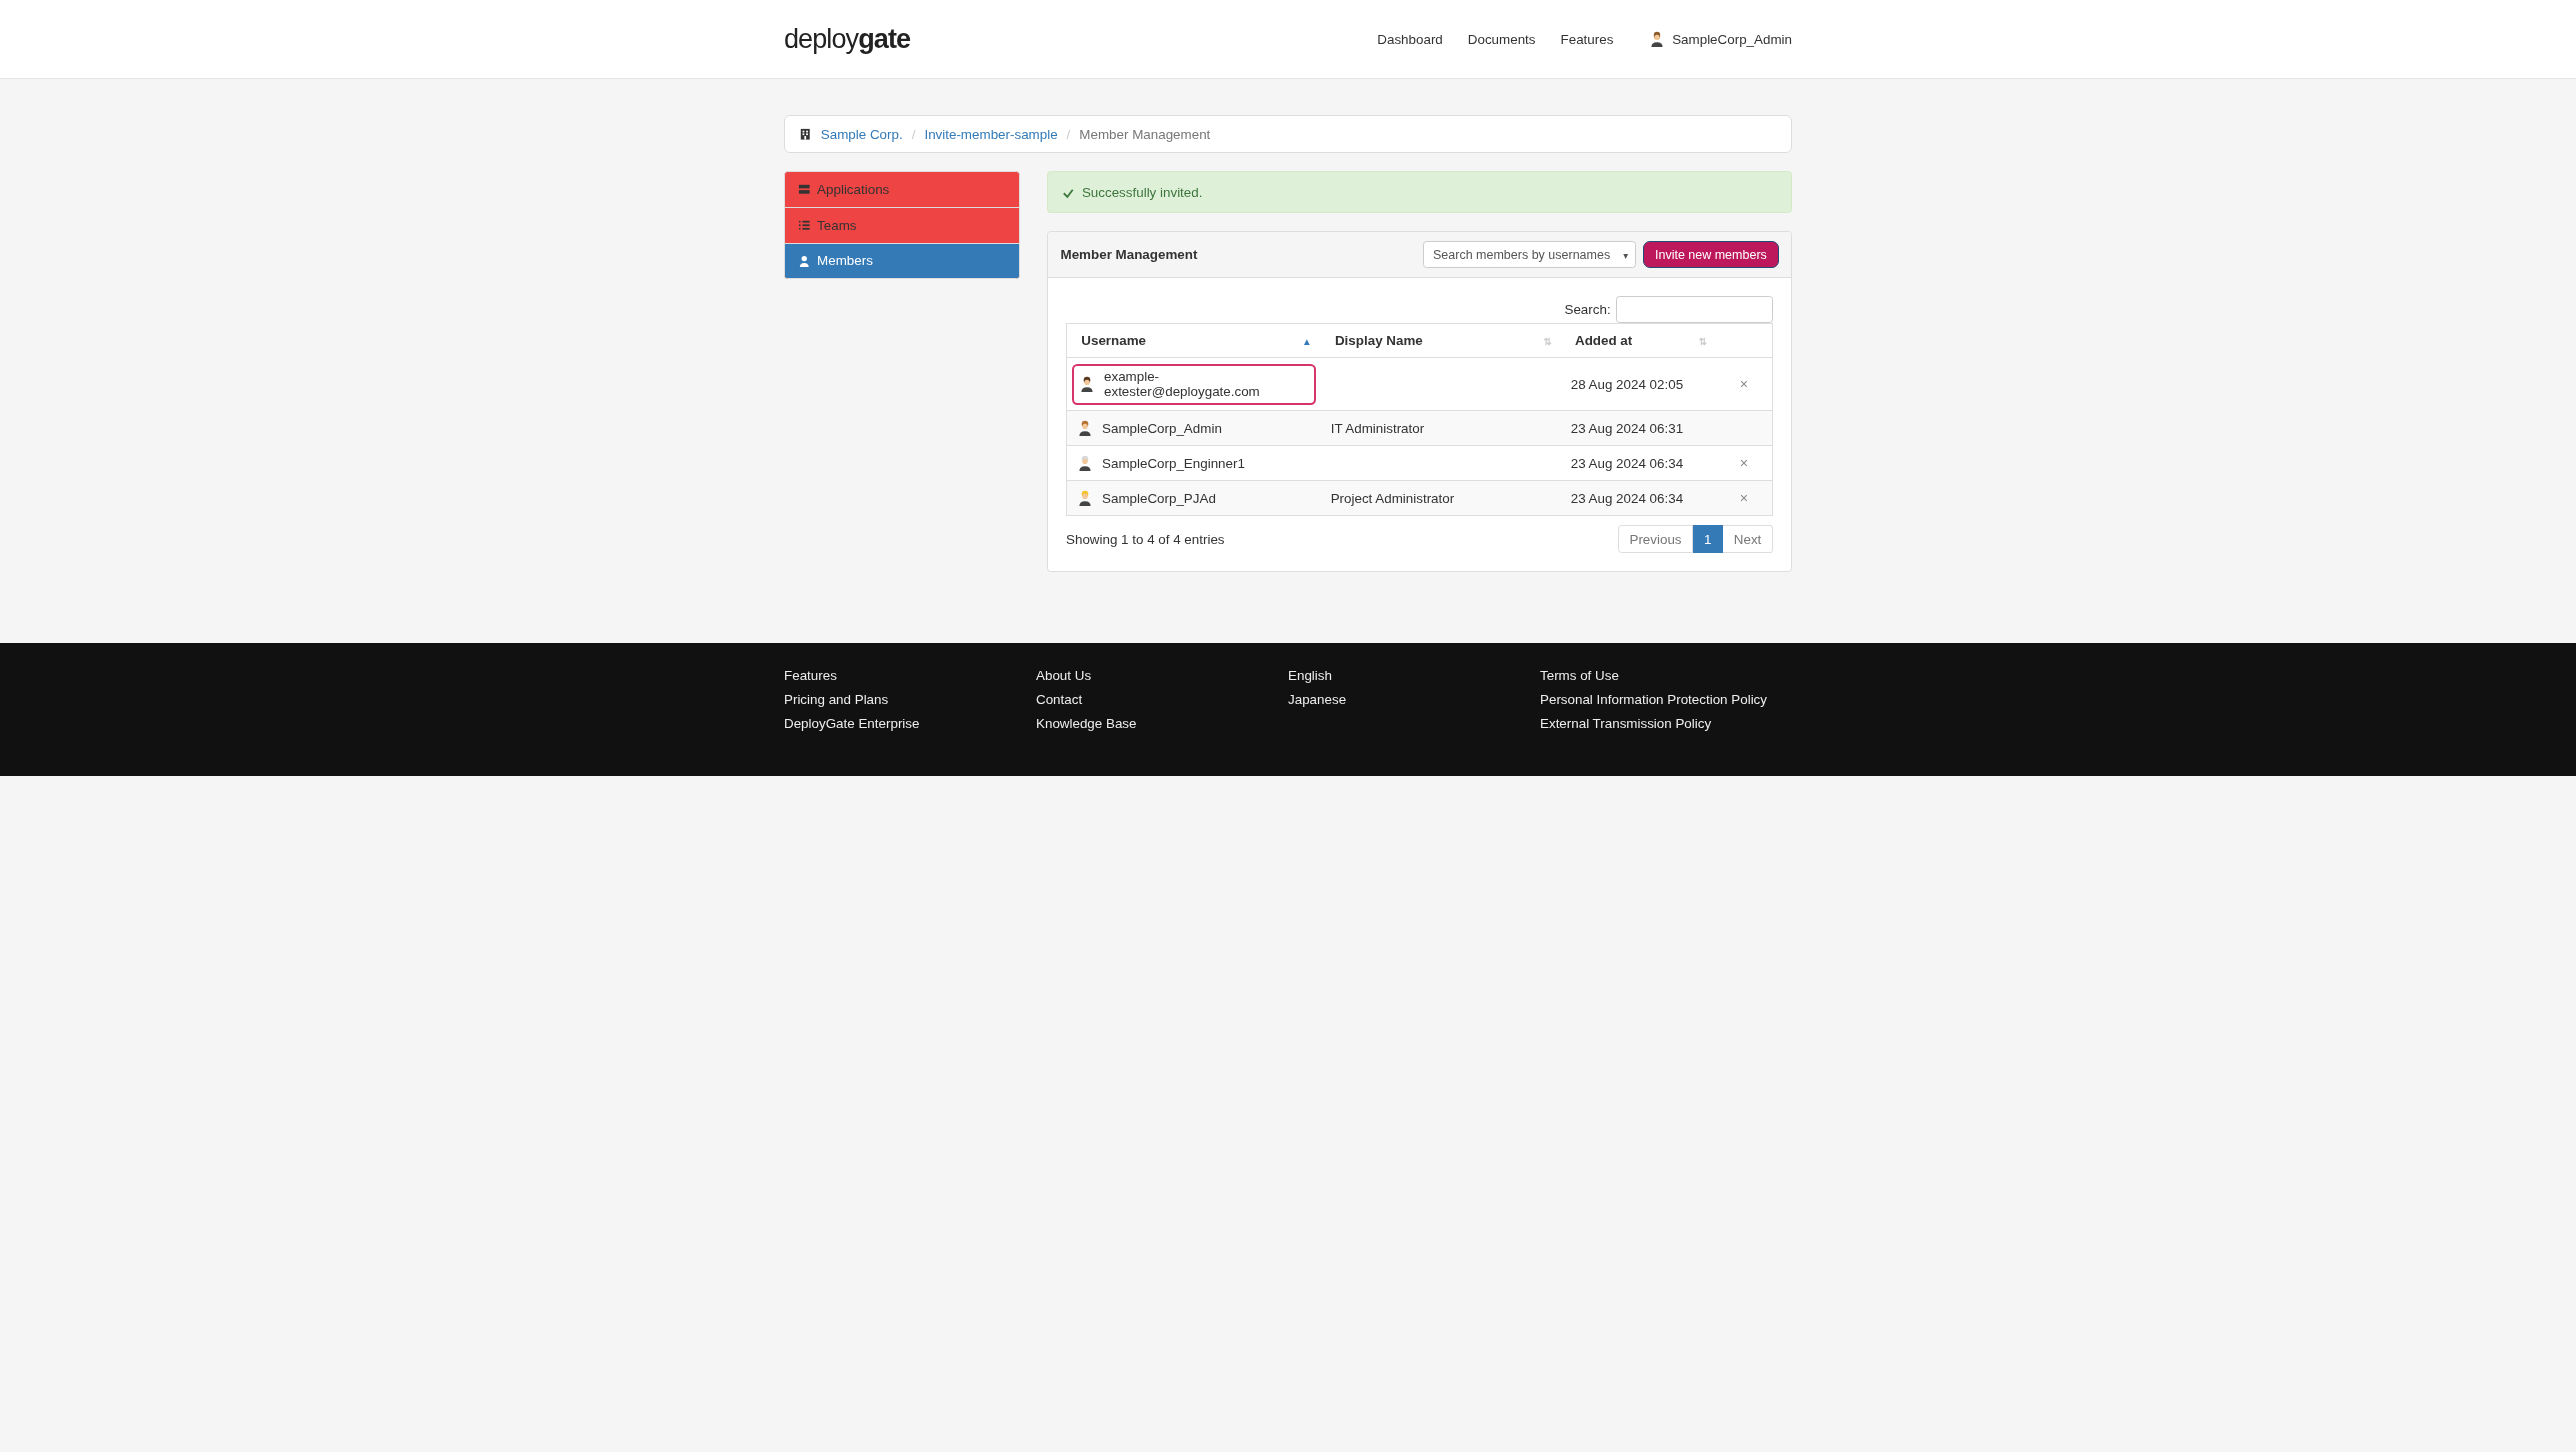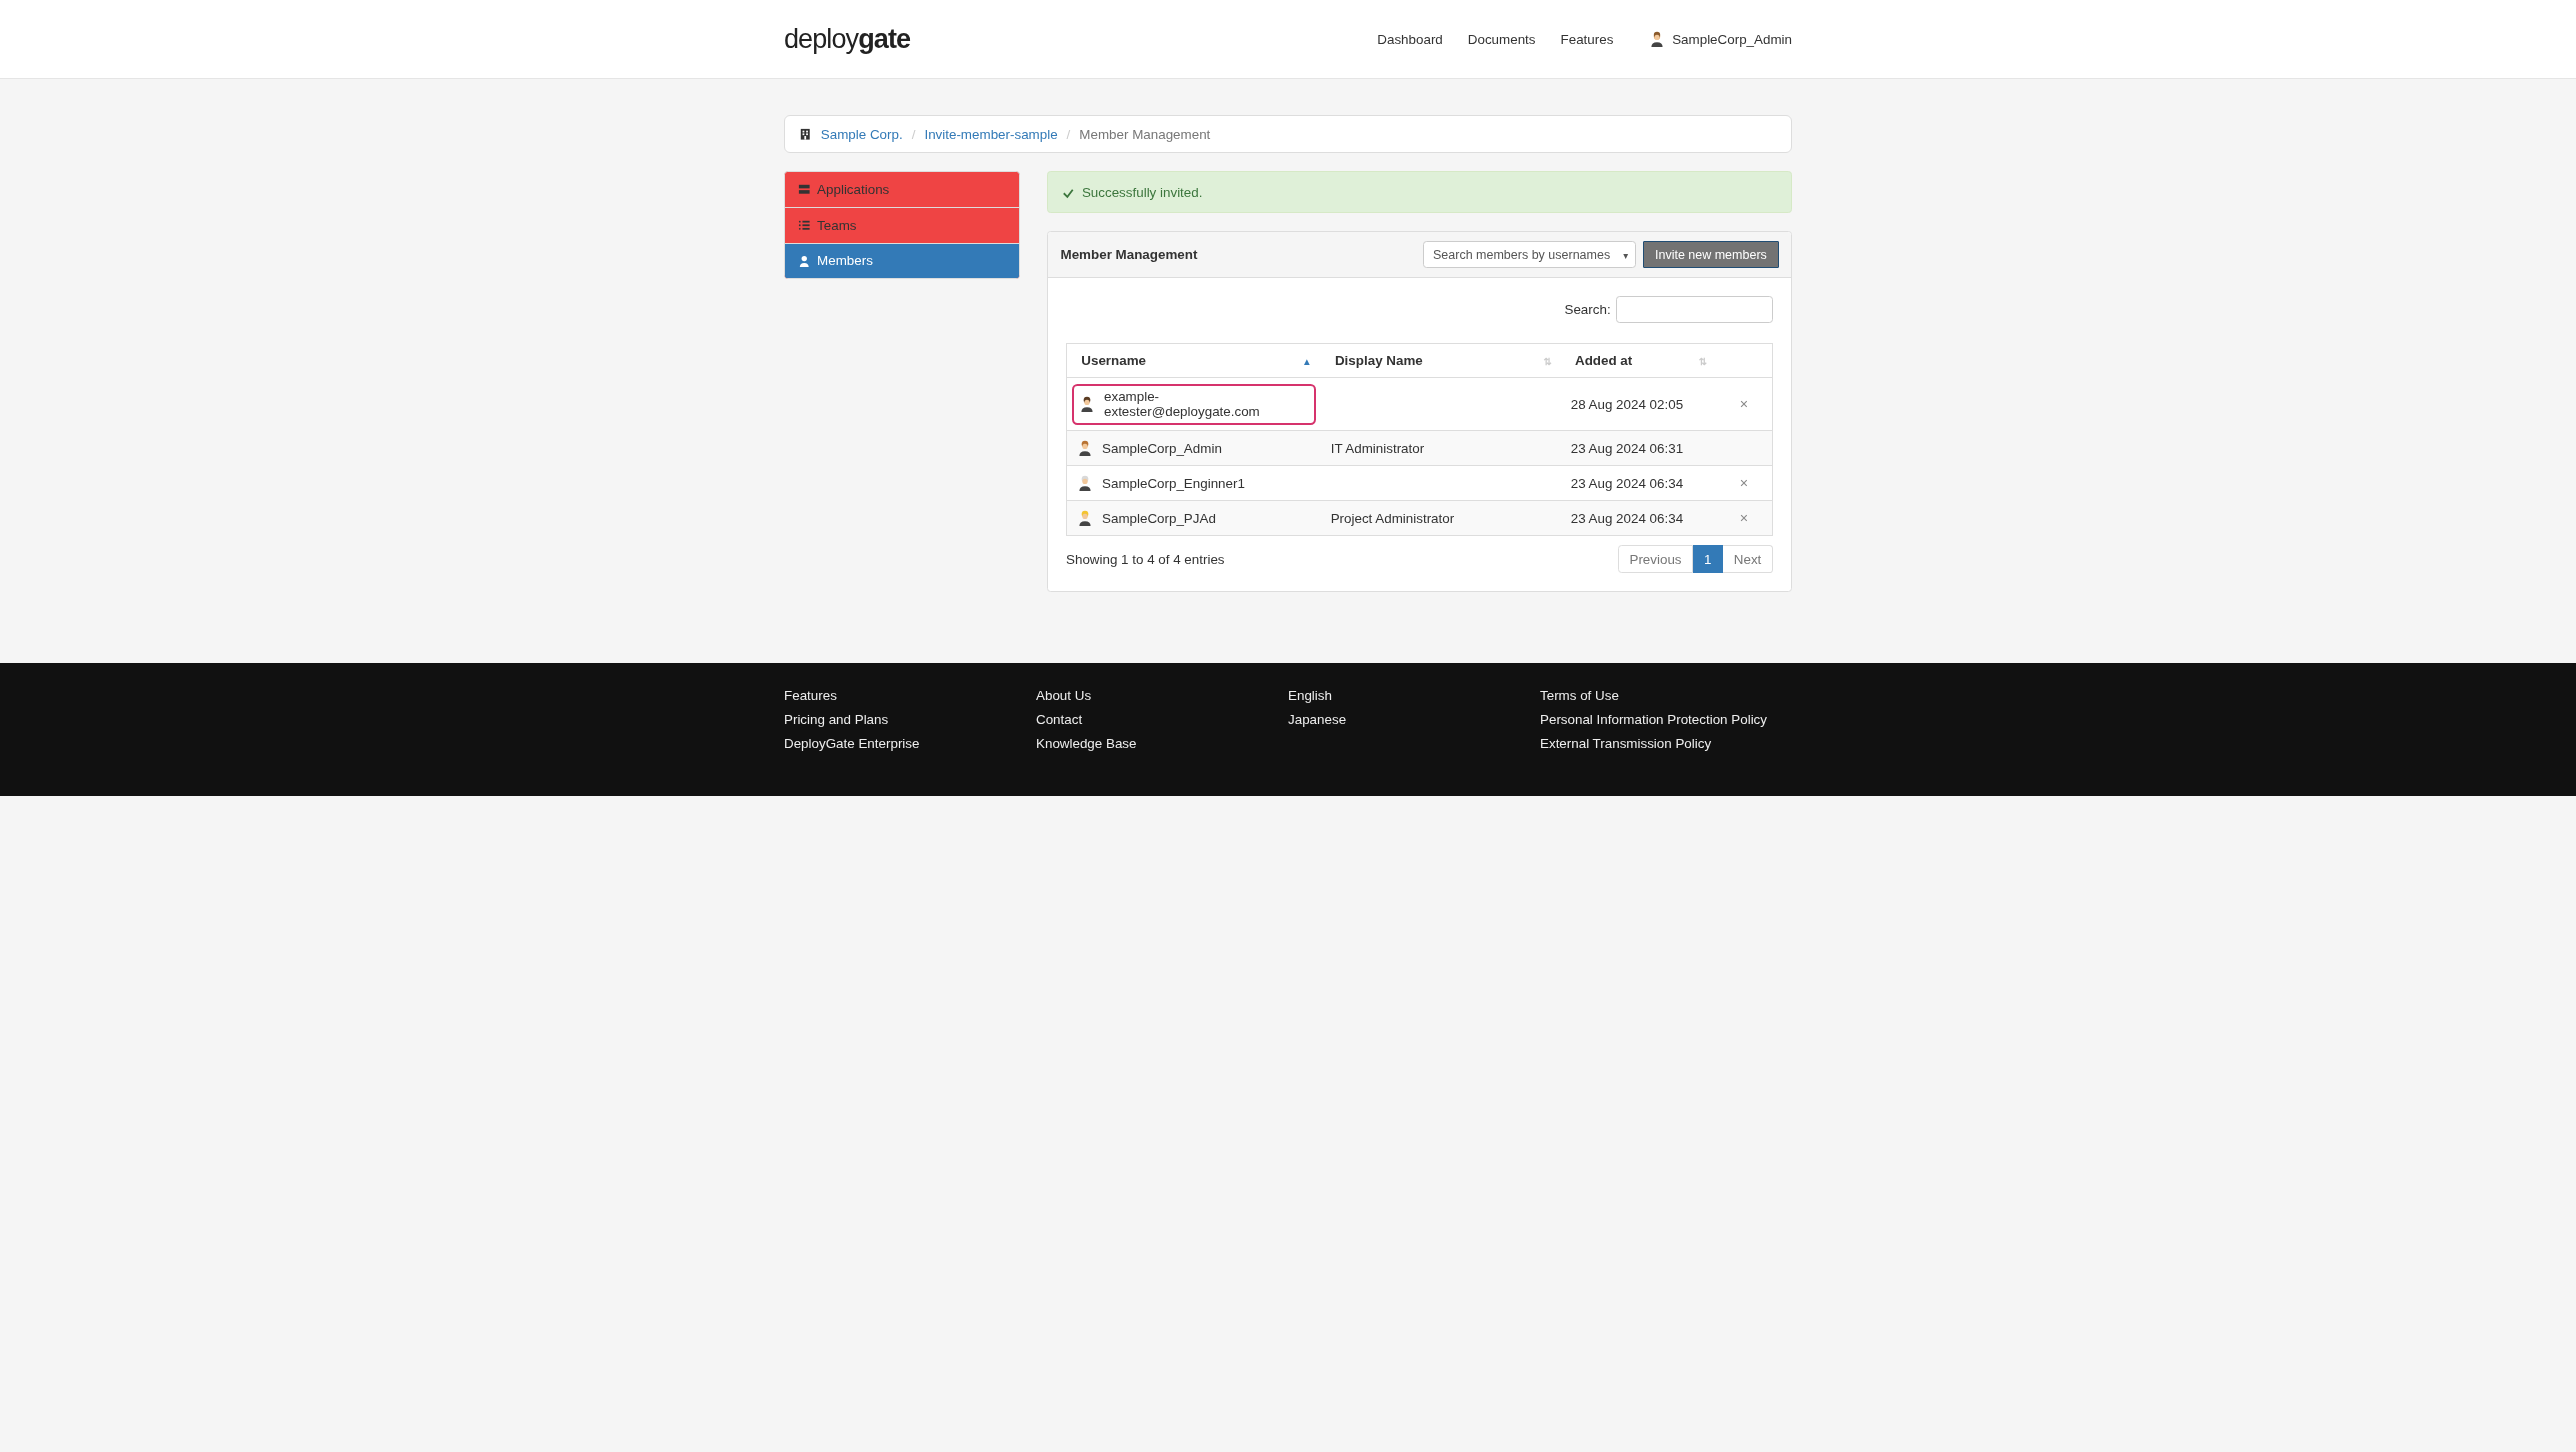--- a/index.html
+++ b/index.html
@@ -34,25 +34,25 @@
 .alert-success { background: #dff0d8; border: 0.9px solid #d6e9c6; color: #3c763d; border-radius: 3.6px; padding: 12.5px 14.3px; font-size: 13.4px; display: flex; align-items: flex-end; gap: 7.1px; margin-bottom: 18px; }
 
 .panel { background: #fff; border: 0.9px solid #ddd; border-radius: 3.6px; }
 .panel-heading { display: flex; align-items: center; padding: 9px 12.5px; border-bottom: 0.9px solid #ddd; background: #f5f5f5; border-radius: 3.6px 3.6px 0 0; }
 .panel-title { font-weight: 700; font-size: 13.4px; color: #333; }
 .panel-actions { margin-left: auto; display: flex; gap: 7.1px; }
 
 .select-like { background: #fff; border: 0.9px solid #ccc; border-radius: 3.6px; padding: 5.4px 25px 5.4px 9px; font-size: 12.5px; color: #555; position: relative; cursor: pointer; }
 .select-like .chev { position: absolute; right: 7.1px; top: 50%; transform: translateY(-50%); font-size: 9.8px; color: #555; }
 
-.btn-primary { background: #737373; color: #fff; border: 0.9px solid #204d74; border-radius: 1px; padding: 5.4px 10.7px; font-size: 12.5px; cursor: pointer; }
+.btn-primary { background: #be185d; color: #fff; border: 0.9px solid #204d74; border-radius: 7px; padding: 5.4px 10.7px; font-size: 12.5px; cursor: pointer; }
 
 .panel-body { padding: 18px; }
 
-.search-row { display: flex; justify-content: flex-end; align-items: center; gap: 5.4px; margin-bottom: 20px; font-size: 13.4px; }
+.search-row { display: flex; justify-content: flex-end; align-items: center; gap: 5.4px; margin-bottom: 0; font-size: 13.4px; }
 .search-input { border: 0.9px solid #ccc; border-radius: 3.6px; height: 27px; width: 157px; padding: 0 7.1px 0 25px; position: relative; }
 .search-wrap { position: relative; }
 .search-wrap .mag { position: absolute; left: 7.1px; top: 50%; transform: translateY(-50%); color: #aaa; font-size: 12.5px; }
 
 table.data { width: 100%; border: 0.9px solid #ddd; border-collapse: collapse; font-size: 13.4px; }
 table.data th { text-align: left; padding: 9px 14.3px; border-bottom: 0.9px solid #ddd; background: #fff; font-weight: 700; position: relative; }
 table.data td { padding: 9px 10px; border-bottom: 0.9px solid #ddd; }
 table.data tbody tr:nth-child(even) { background: #f9f9f9; }
 table.data tbody tr:last-child td { border-bottom: none; }
 

